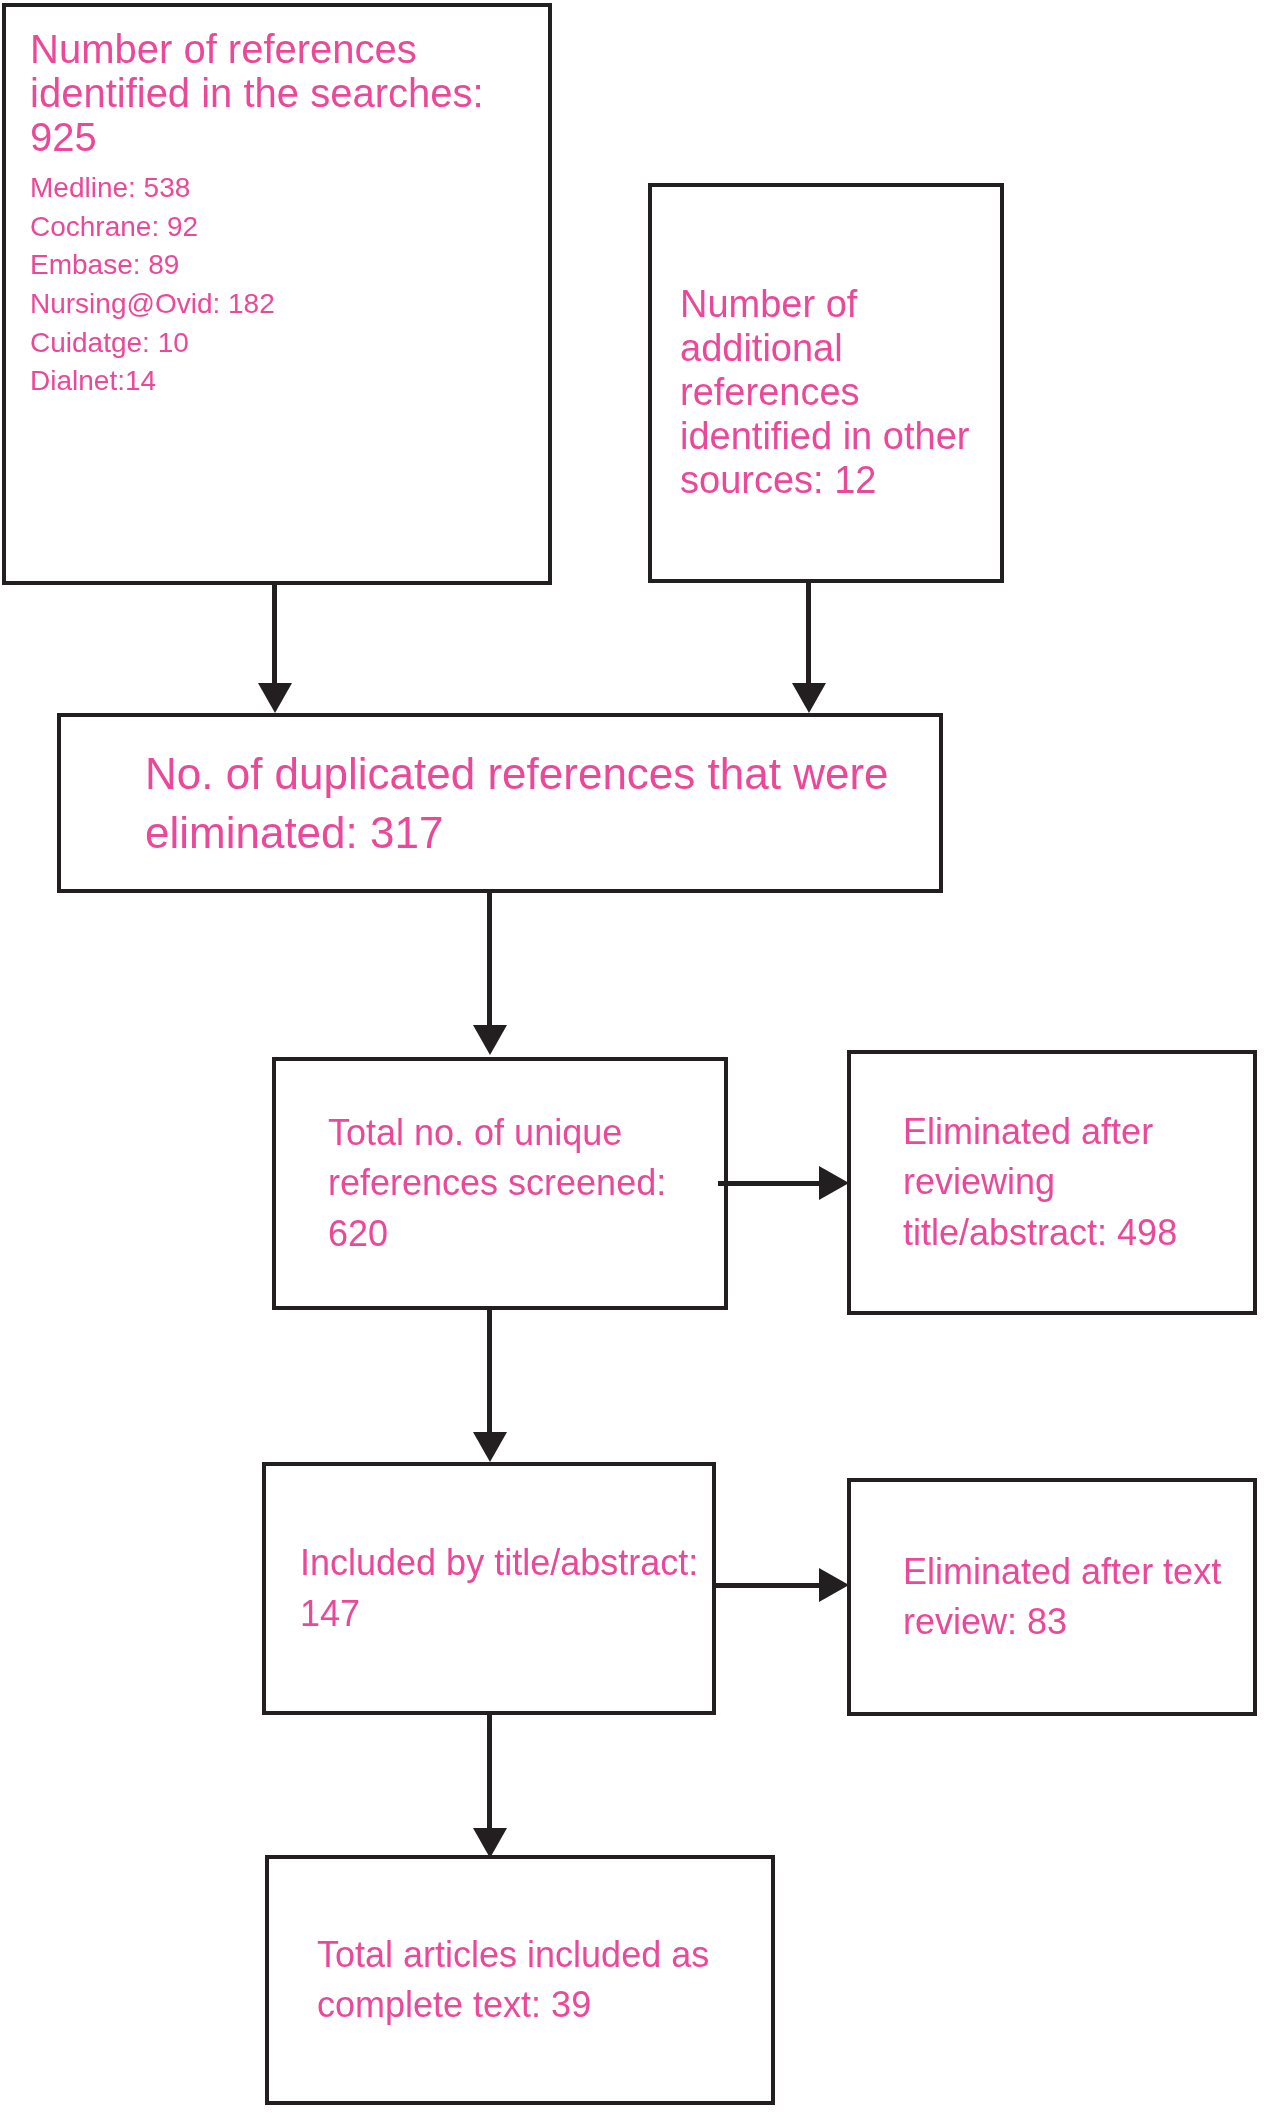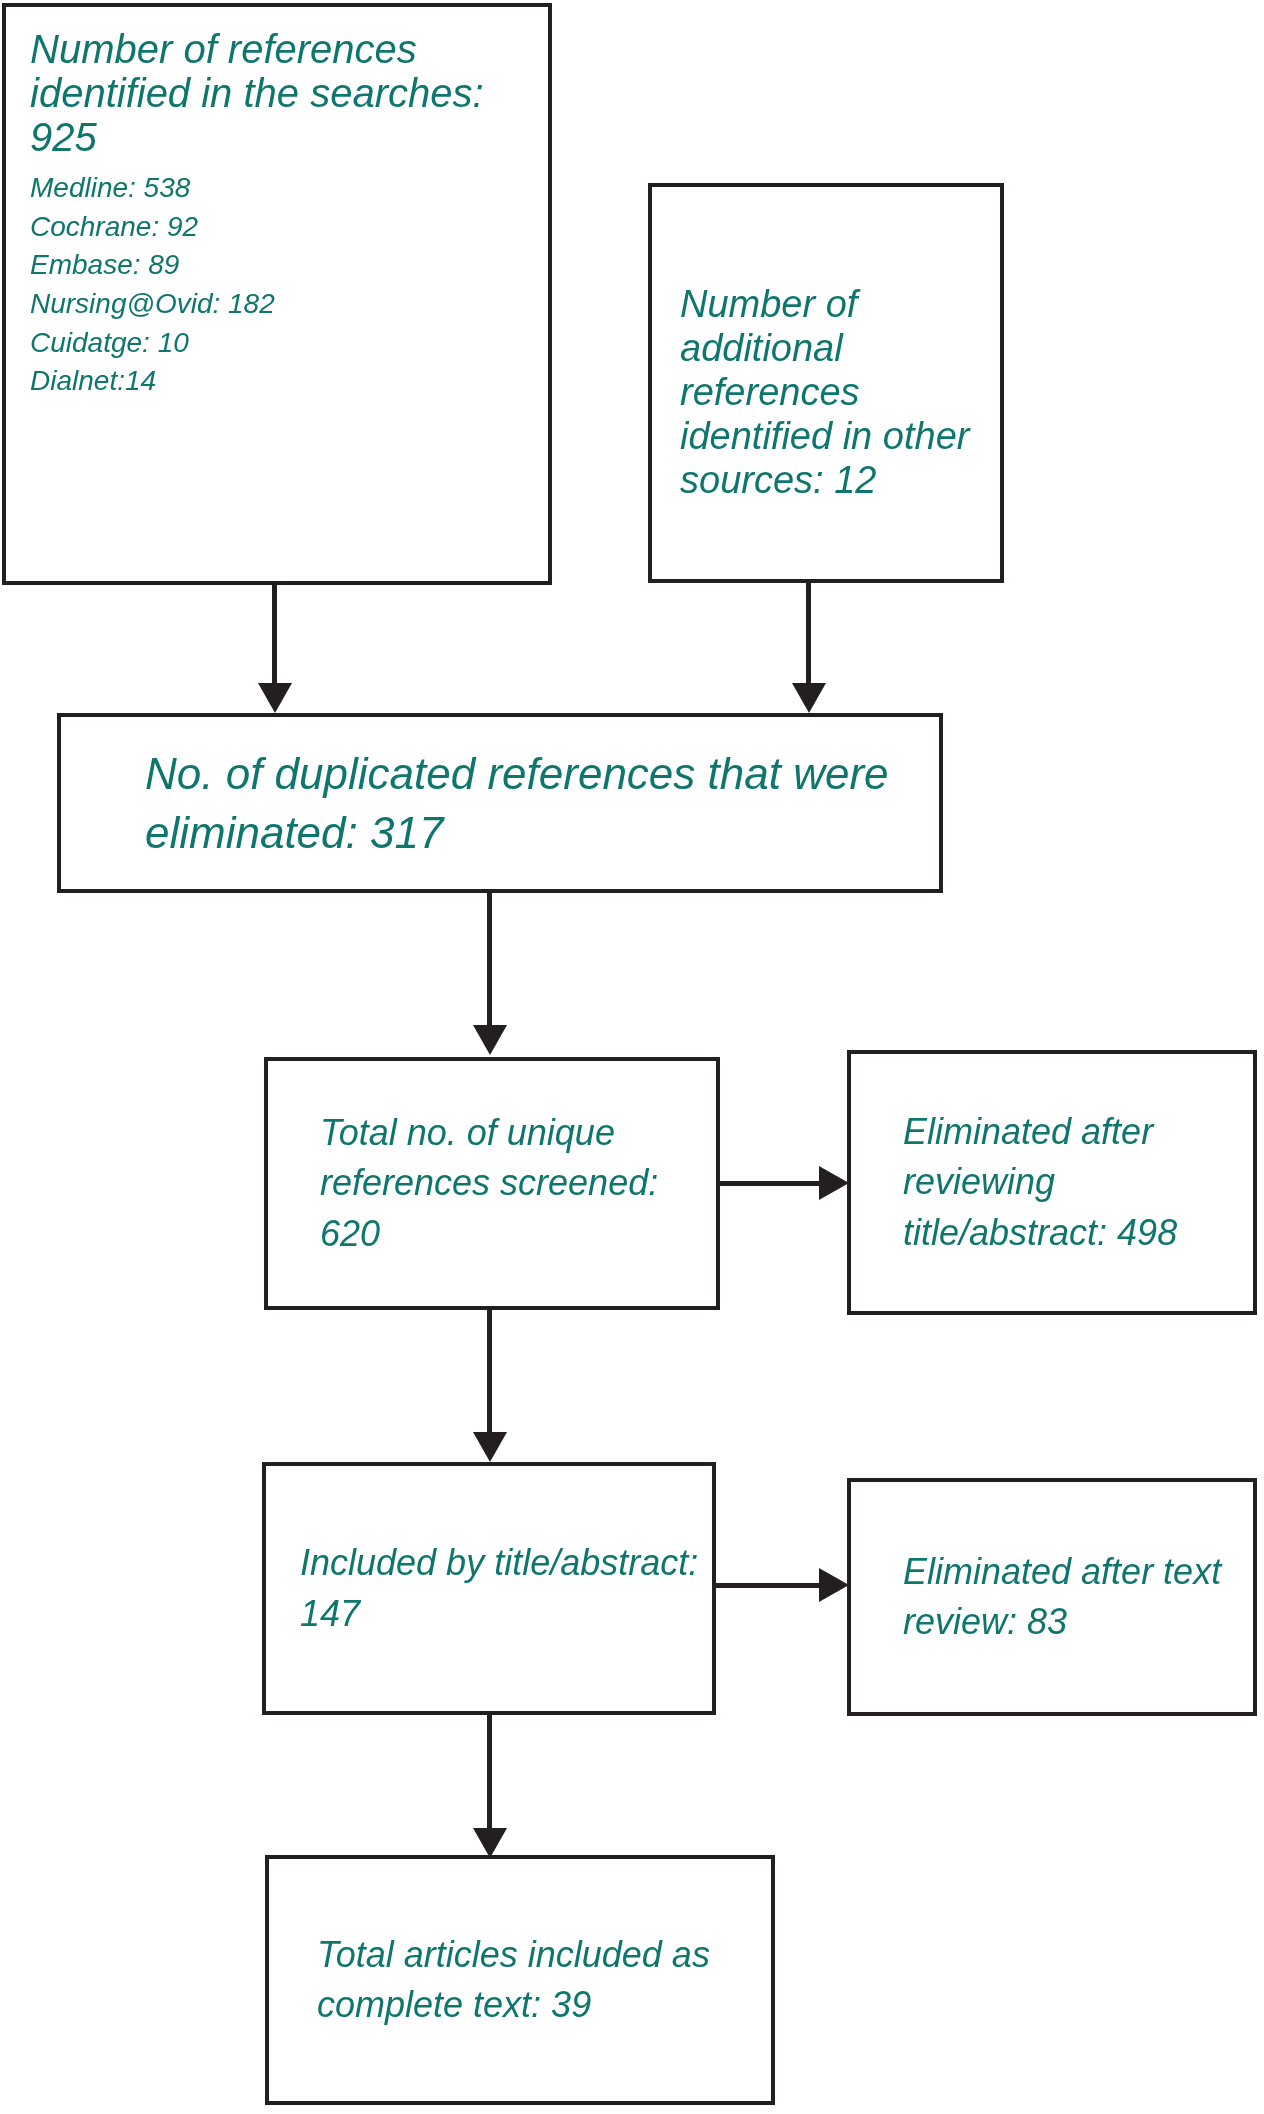--- a/index.html
+++ b/index.html
@@ -22,22 +22,21 @@
     border: 4px solid #231f20;
     background: #ffffff;
     display: flex;
     flex-direction: column;
     justify-content: center;
   }
   .node .txt {
     display: block;
     white-space: pre-line;
     line-height: 1.20;
-    color: #0f766e;
-    font-style: italic;
+    color: #ec4899;
   }
 
   
   #node-searches {
     left: 2px; top: 3px; width: 550px; height: 582px;
     justify-content: flex-start;
   }
   #node-searches .head {
     font-size: 40px;
     padding: 20px 0 0 24px;
@@ -62,21 +61,21 @@
   #node-duplicates {
     left: 57px; top: 713px; width: 886px; height: 180px;
   }
   #node-duplicates .txt {
     font-size: 44px;
     padding-left: 84px;
     line-height: 1.35;
   }
 
   #node-screened {
-    left: 264px; top: 1057px; width: 456px; height: 253px;
+    left: 272px; top: 1057px; width: 456px; height: 253px;
   }
   #node-screened .txt {
     font-size: 36px;
     padding-left: 52px;
     line-height: 1.40;
   }
 
   #node-elim-title {
     left: 847px; top: 1050px; width: 410px; height: 265px;
   }

